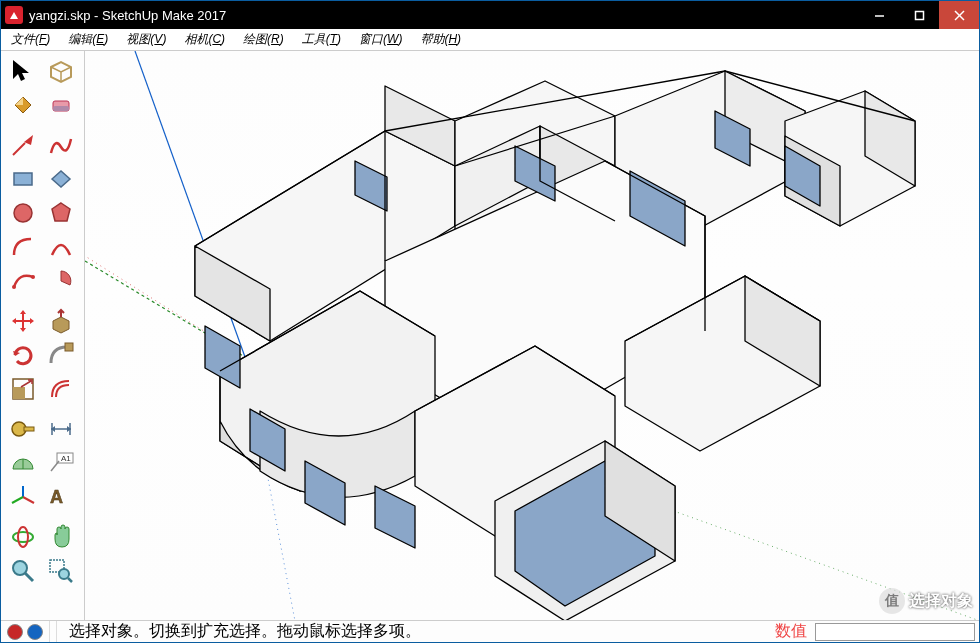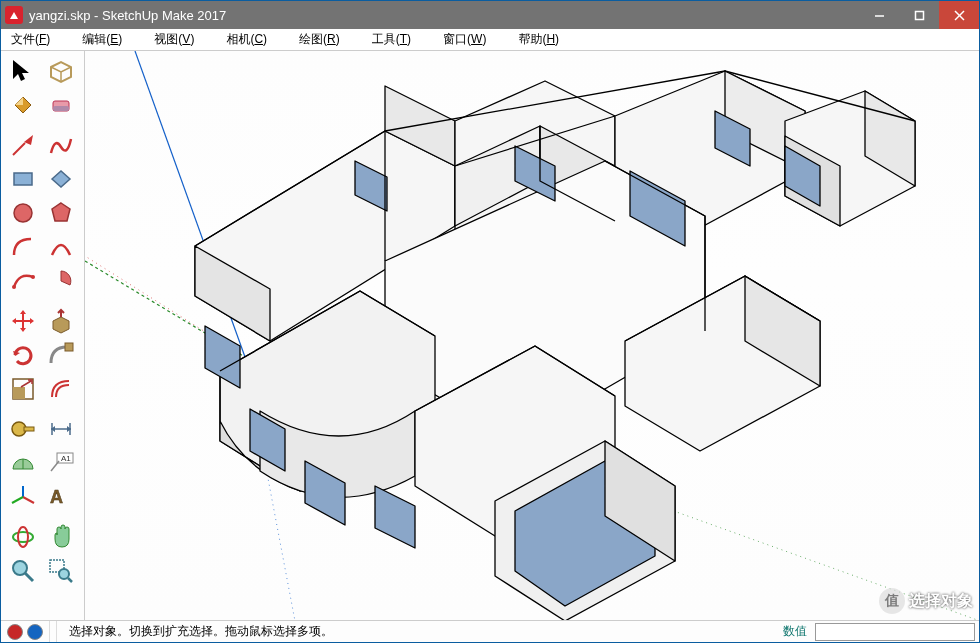--- a/index.html
+++ b/index.html
@@ -6,35 +6,35 @@
   body {
     font-family: "Microsoft YaHei", "SimSun", Arial, sans-serif;
     font-size: 12px;
     background: #fff;
     overflow: hidden;
     width: 980px;
     height: 643px;
   }
   .app-window { display: flex; flex-direction: column; width: 980px; height: 643px; border: 1px solid #0a5da0; }
   .titlebar {
-    height: 28px; background: #737373; color: #fff; display: flex; align-items: center;
+    height: 28px; background: #000000; color: #fff; display: flex; align-items: center;
     padding-left: 4px;
   }
   .titlebar .app-icon {
     width: 18px; height: 18px; background: #d9232e; border-radius: 3px; display: flex; align-items: center; justify-content: center; margin-right: 6px;
   }
   .titlebar .app-icon svg { width: 12px; height: 12px; }
   .titlebar .title-text { flex: 1; font-size: 13px; }
   .titlebar .win-controls { display: flex; height: 100%; }
   .titlebar .win-btn { width: 40px; display: flex; align-items: center; justify-content: center; cursor: default; }
   .titlebar .win-btn.close { background: #c9473a; }
   .titlebar .win-btn svg { width: 11px; height: 11px; stroke: #fff; stroke-width: 1.5; fill: none; }
   .menubar {
-    height: 22px; background: #fff; border-bottom: 1px solid #ccc; display: flex; align-items: center; padding: 0 4px; gap: 20px;
-    font-size: 12px; color: #000;
+    height: 22px; background: #fff; border-bottom: 1px solid #ccc; display: flex; align-items: center; padding: 0 4px; gap: 6px;
+    font-size: 12px; color: #000; font-style: italic;
   }
   .menubar .menu-item { padding: 2px 6px; cursor: default; }
   .menubar .menu-item u { text-decoration: underline; }
   .workspace { flex: 1; display: flex; min-height: 0; }
   .toolbar {
     width: 84px; background: #fdfdfd; border-right: 1px solid #ccc; display: flex; flex-direction: column;
     align-items: stretch; padding: 4px 2px; overflow: hidden;
   }
   .tool-row { display: flex; gap: 2px; margin-bottom: 2px; padding: 0 2px; }
   .tool-btn {
@@ -51,31 +51,31 @@
     position: absolute; right: 6px; bottom: 6px; display: flex; align-items: center; gap: 4px; opacity: 0.85;
     color: #fff; font-weight: bold; font-size: 16px;
     text-shadow: 0 0 3px rgba(0,0,0,.6), 0 0 2px rgba(0,0,0,.5);
   }
   .watermark .wm-badge {
     width: 26px; height: 26px; border-radius: 50%; background: rgba(220,220,220,.8);
     display: flex; align-items: center; justify-content: center; color: #666; font-size: 14px; text-shadow: none;
   }
   .statusbar {
     height: 22px; border-top: 1px solid #ccc; background: #fdfdfd; display: flex; align-items: center;
-    font-size: 12px; color: #000;
+    font-size: 16px; color: #000;
   }
   .statusbar .status-toggle {
     display: flex; gap: 4px; padding: 0 6px; border-right: 1px solid #ddd; height: 100%; align-items: center;
   }
   .status-toggle .dot-btn { width: 16px; height: 16px; border-radius: 50%; border: 1px solid #888; }
   .status-toggle .dot-red { background: #c62828; }
   .status-toggle .dot-blue { background: #1565c0; }
   .statusbar .status-sep { width: 1px; height: 100%; background: #ddd; margin: 0 6px; }
   .statusbar .hint { flex: 1; padding-left: 6px; }
-  .statusbar .measure-label { padding: 0 8px; color: #0f766e; }
+  .statusbar .measure-label { padding: 0 8px; color: #ef4444; }
   .statusbar .measure-box { width: 160px; height: 18px; border: 1px solid #999; background: #fff; margin-right: 4px; }
 </style>
 </head>
 <body>
 
 <div class="app-window">
 
   <div class="titlebar">
     <div class="app-icon">
       <svg viewBox="0 0 12 12">

